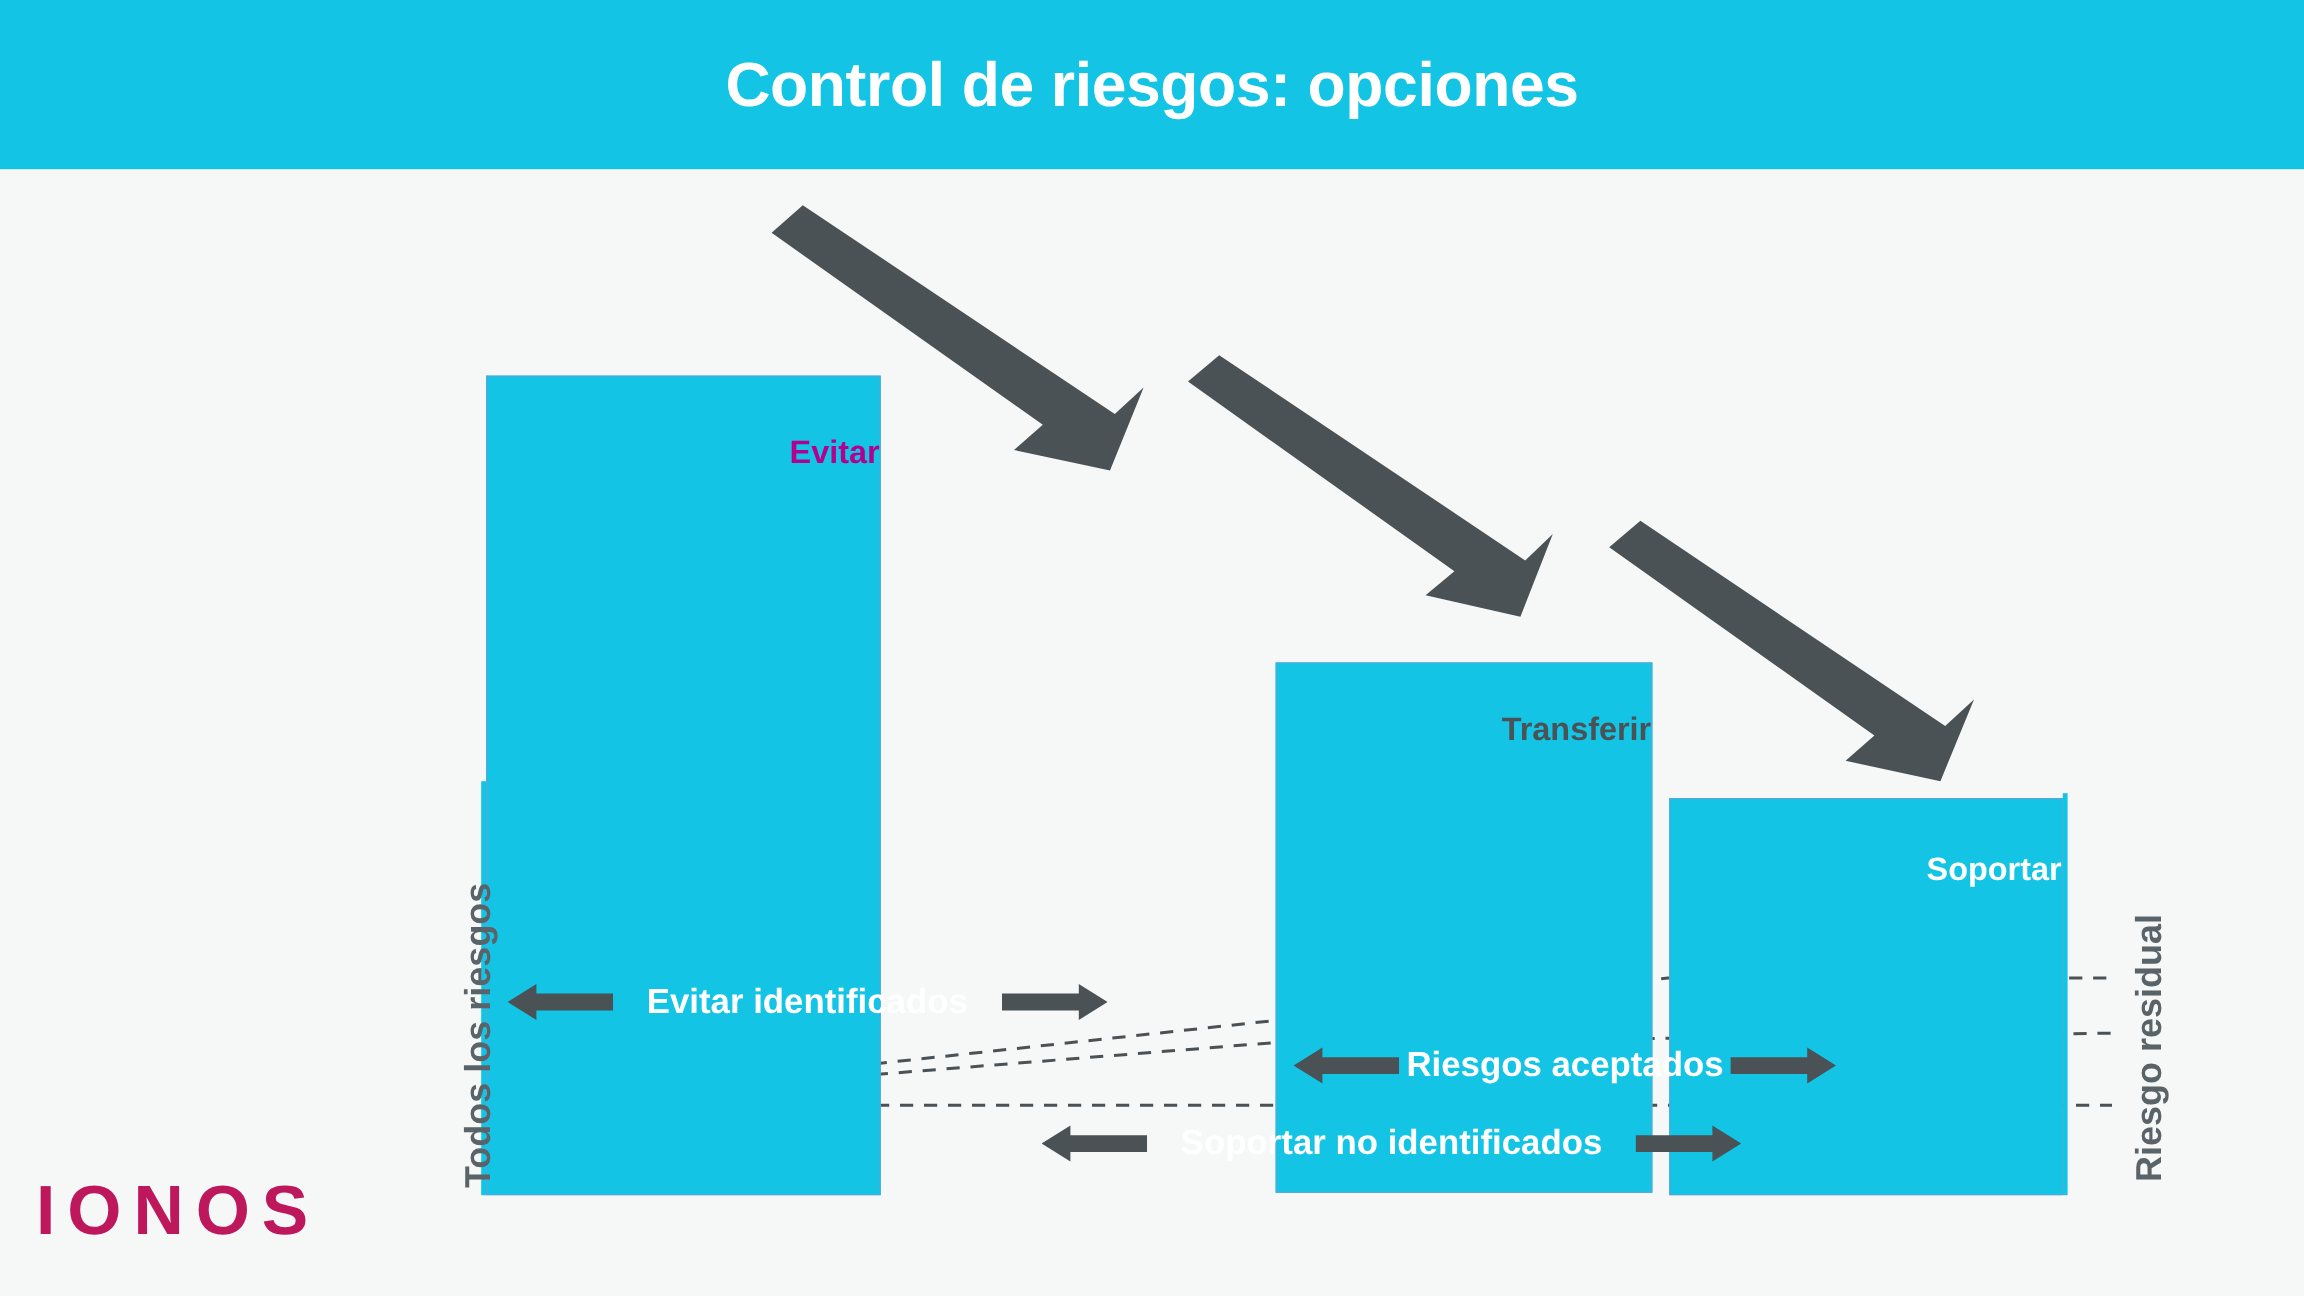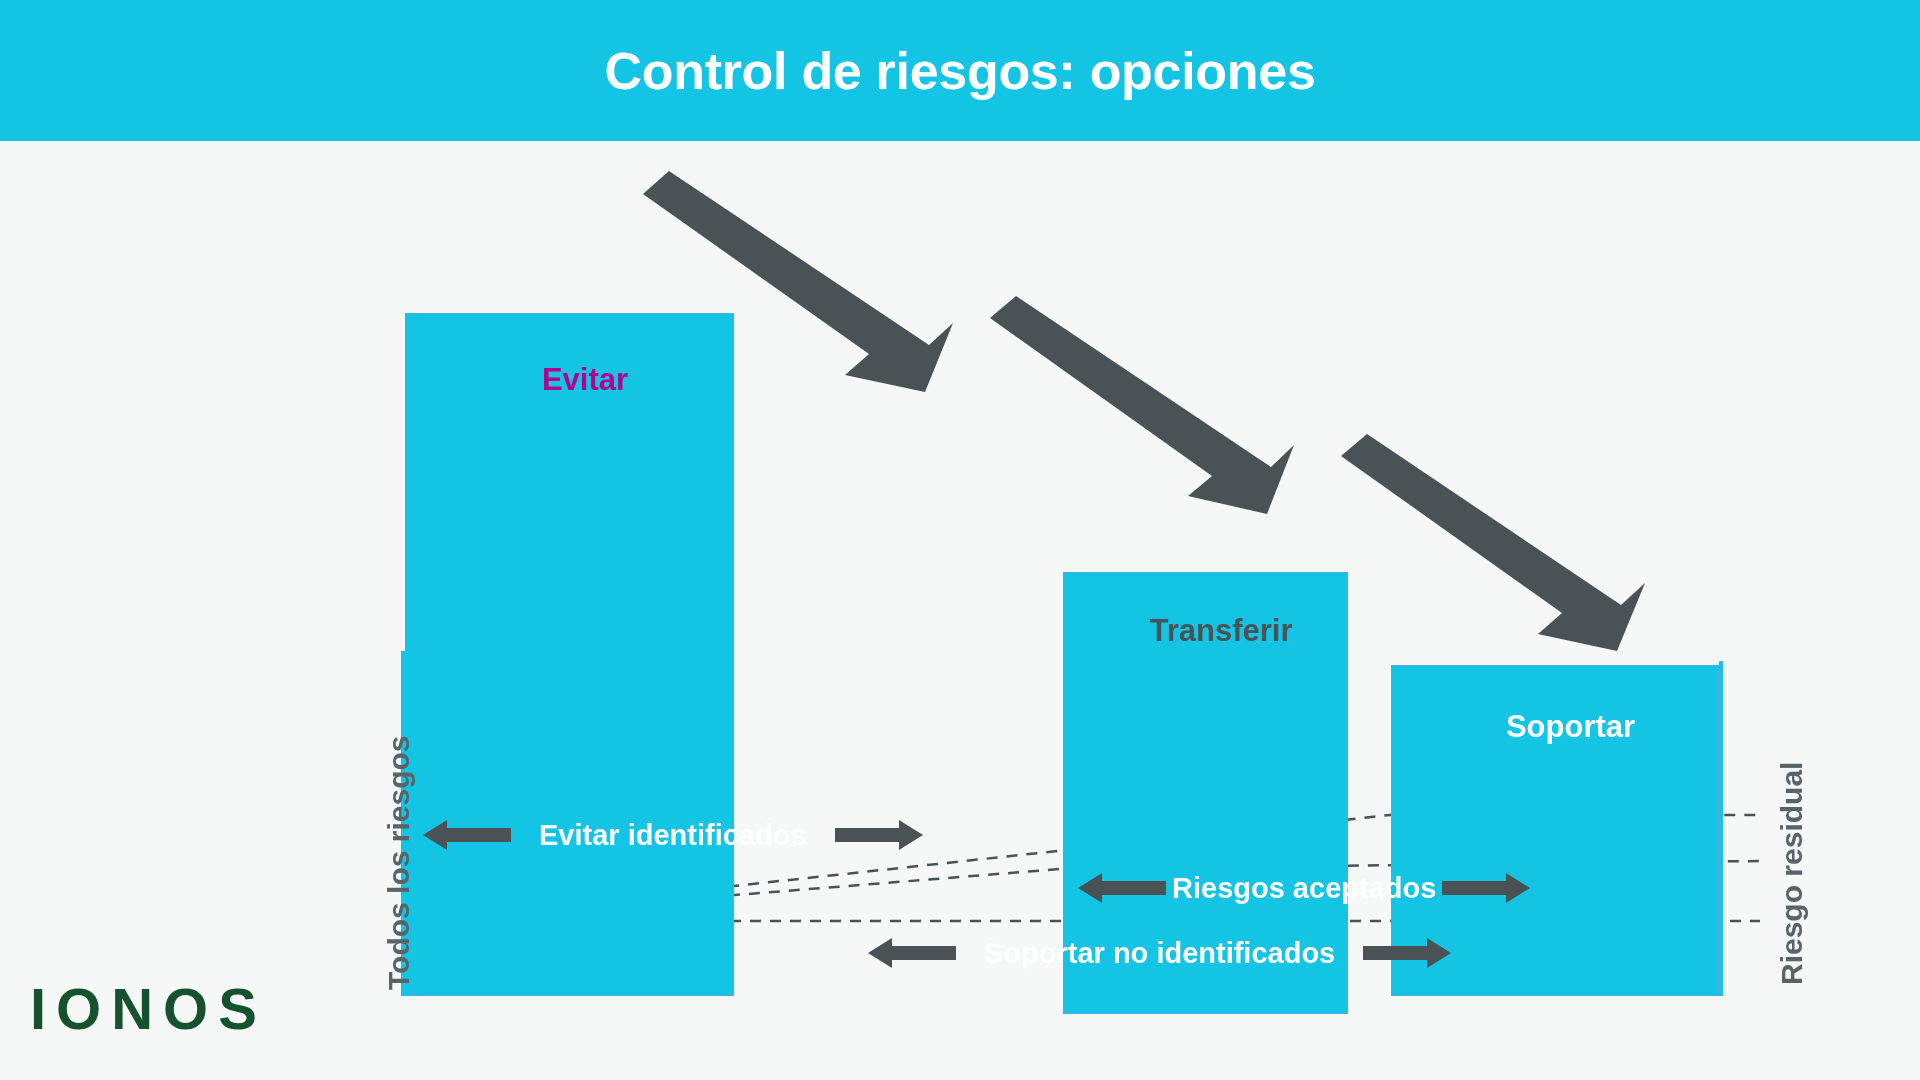--- a/index.html
+++ b/index.html
@@ -38,22 +38,22 @@
   }
 
   .bar {
     position:absolute;
     background:#13c4e5;
     border:1px solid #56a8d8;
   }
   .bar-label {
     position:absolute;
     width:100%;
-    text-align:center;
-    font-size:31px;
+    text-align:right;
+    font-size:27px;
     font-weight:bold;
     white-space:nowrap;
     padding-left:31px;
   }
 
   
   .axis-label {
     position:absolute;
     color:#5a6468;
     font-size:30px;
@@ -90,21 +90,21 @@
   .svg-layer {
     position:absolute; left:0; top:0;
     width:1920px; height:1080px;
     pointer-events:none;
   }
 
   
   .logo {
     position:absolute;
     left:30px; top:975px;
-    color:#14532d;
+    color:#be185d;
     font-size:58px;
     font-weight:bold;
     letter-spacing:10px;
     font-family:"Liberation Sans", sans-serif;
   }
 </style>
 </head>
 <body>
 
 <div class="slide">
@@ -135,21 +135,21 @@
     </g>
   </svg>
 
   <div class="chart">
 
     <div class="bar" style="left:405px; top:313px; width:329px; height:683px;">
       <div class="bar-label" style="top:48px; color:#b5008f;">Evitar</div>
     </div>
 
 
-    <div class="bar" style="left:1063px; top:572px; width:285px; height:442px;">
+    <div class="bar" style="left:1063px; top:552px; width:314px; height:442px;">
       <div class="bar-label" style="top:40px; color:#4a5256;">Transferir</div>
     </div>
 
     <div class="bar" style="left:1391px; top:665px; width:328px; height:331px;">
       <div class="bar-label" style="top:43px; color:#ffffff;">Soportar</div>
     </div>
   </div>
 
   <div class="axis-rule" style="left:401px; top:651px; height:345px;"></div>
   <div class="axis-rule" style="left:1719px; top:661px; height:335px;"></div>

